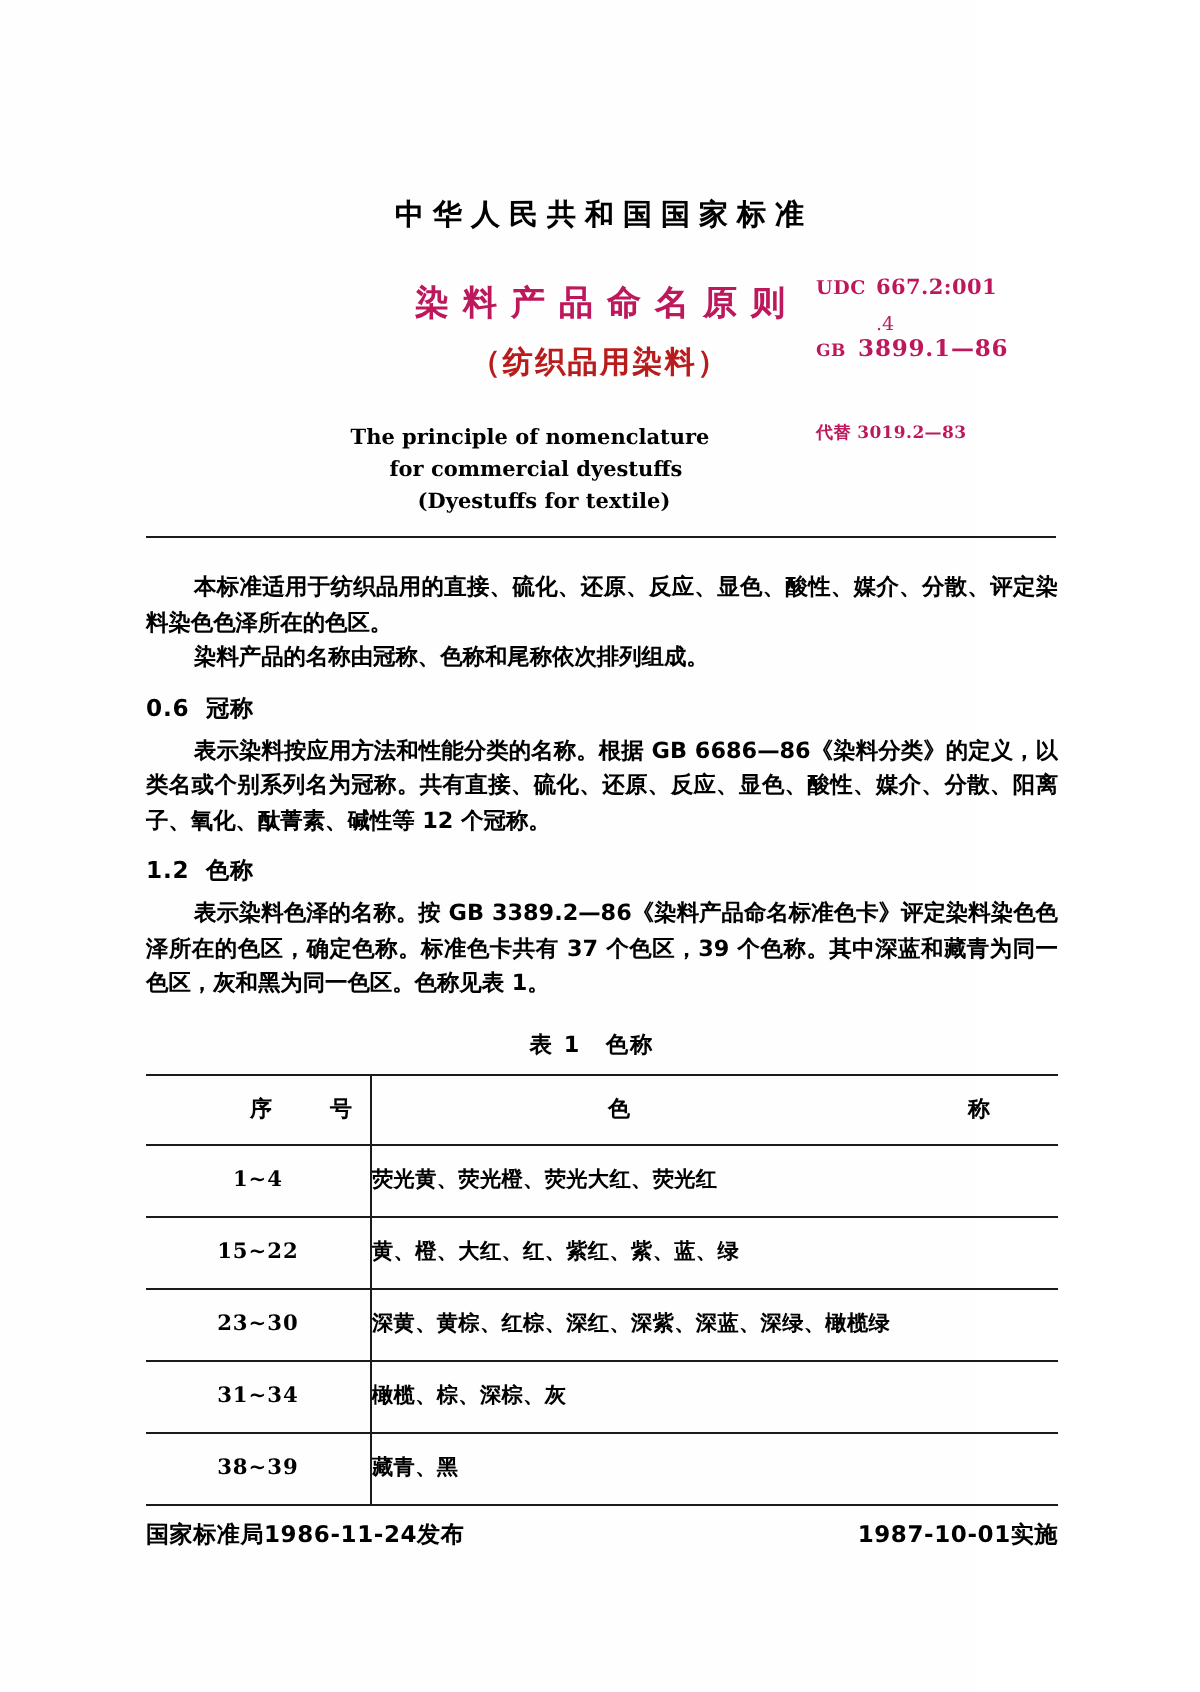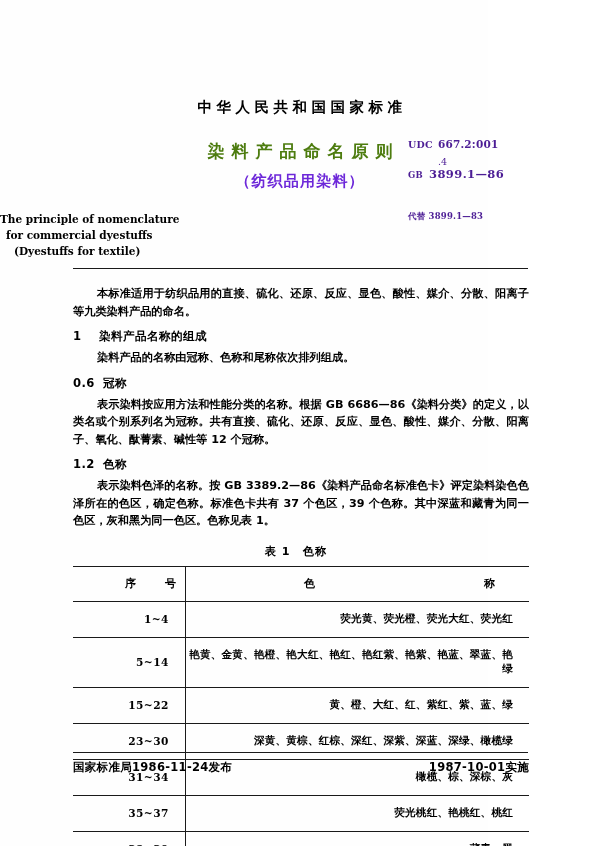--- a/index.html
+++ b/index.html
@@ -39,52 +39,52 @@
     color: #000;
     padding-left: 4px;
   }
   .doc-title {
     margin-top: 23px;
     font-size: 17px;
     font-weight: bold;
     letter-spacing: 7px;
     text-align: center;
     padding-left: 7px;
-    color: #4d7c0f;
+    color: #be185d;
   }
   .doc-subtitle {
     margin-top: 9px;
     font-size: 15px;
     font-weight: bold;
     letter-spacing: 1.2px;
     text-align: center;
-    color: #6d28d9;
+    color: #b91c1c;
   }
 
   .en-title {
     margin-top: 20px;
-    text-align: left;
+    text-align: center;
     font-family: "DejaVu Serif", "Liberation Serif", serif;
     font-weight: bold;
     font-size: 10.5px;
     line-height: 16px;
     color: #000;
     padding-right: 70px;
   }
   .en-line-2 { padding-left: 6px; }
   .en-line-3 { padding-left: 14px; }
 
   
   .codes {
     position: absolute;
     left: 408px;
     top: 138px;
     width: 150px;
     font-family: "DejaVu Serif", "Liberation Serif", serif;
-    color: #4c1d95;
+    color: #be185d;
   }
   .udc-row {
     font-size: 10.5px;
     font-weight: bold;
     white-space: nowrap;
   }
   .udc-label { font-size: 9.5px; letter-spacing: .3px; }
   .udc-val { margin-left: 5px; letter-spacing: .2px; }
   .udc-frac {
     display: inline-block;
@@ -177,24 +177,23 @@
     padding-left: 9px;
     border-right: 1.1px solid #1a1a1a;
   }
   th.col-name {
     letter-spacing: 34px;
     padding-left: 34px;
   }
   table.color-table tbody td {
     font-size: 10.6px;
     font-weight: bold;
-    padding: 10px 16px 11px 0;
+    padding: 10px 0 11px 0;
     border-bottom: 0.9px solid #1a1a1a;
     vertical-align: middle;
-    text-align: right;
   }
   td.seq {
     text-align: center;
     border-right: 1.1px solid #1a1a1a;
     font-family: "DejaVu Serif", "Liberation Serif", serif;
     letter-spacing: .5px;
     font-size: 10.4px;
   }
   td.names {
     padding-left: 22px;
@@ -249,33 +248,30 @@
   <div class="codes">
     <div class="udc-row">
       <span class="udc-label">UDC</span><span class="udc-val">667.2:001</span>
     </div>
     <div class="udc-frac">.4</div>
     <div class="gb-row">
       <span class="gb-label">GB</span><span class="gb-val">3899.1—86</span>
     </div>
     <div class="replaces">
       <span>代替</span>
-      <span class="rp-num">3899.1—83</span>
+      <span class="rp-num">3019.2—83</span>
     </div>
   </div>
 
   <div class="rule-top"></div>
 
   <div class="body-area">
 
-    <p class="para indent">本标准适用于纺织品用的直接、硫化、还原、反应、显色、酸性、媒介、分散、阳离子等九类染料产品的命名。</p>
-
-    <div class="sec-head">
-      <span class="sec-num">1</span><span>染料产品名称的组成</span>
-    </div>
+    <p class="para indent">本标准适用于纺织品用的直接、硫化、还原、反应、显色、酸性、媒介、分散、评定染料染色色泽所在的色区。</p>
+
     <p class="para indent">染料产品的名称由冠称、色称和尾称依次排列组成。</p>
 
     <div class="sec-head">
       <span class="sec-num wide">0.6</span><span>冠称</span>
     </div>
     <p class="para indent">表示染料按应用方法和性能分类的名称。根据 GB 6686—86《染料分类》的定义，以类名或个别系列名为冠称。共有直接、硫化、还原、反应、显色、酸性、媒介、分散、阳离子、氧化、酞菁素、碱性等 12 个冠称。</p>
 
     <div class="sec-head">
       <span class="sec-num wide">1.2</span><span>色称</span>
     </div>
@@ -289,38 +285,30 @@
           <th class="col-seq">序　号</th>
           <th class="col-name">色　　　称</th>
         </tr>
       </thead>
       <tbody>
         <tr>
           <td class="seq">1~4</td>
           <td class="names">荧光黄、荧光橙、荧光大红、荧光红</td>
         </tr>
         <tr>
-          <td class="seq">5~14</td>
-          <td class="names">艳黄、金黄、艳橙、艳大红、艳红、艳红紫、艳紫、艳蓝、翠蓝、艳绿</td>
-        </tr>
-        <tr>
           <td class="seq">15~22</td>
           <td class="names">黄、橙、大红、红、紫红、紫、蓝、绿</td>
         </tr>
         <tr>
           <td class="seq">23~30</td>
           <td class="names">深黄、黄棕、红棕、深红、深紫、深蓝、深绿、橄榄绿</td>
         </tr>
         <tr>
           <td class="seq">31~34</td>
           <td class="names">橄榄、棕、深棕、灰</td>
-        </tr>
-        <tr>
-          <td class="seq">35~37</td>
-          <td class="names">荧光桃红、艳桃红、桃红</td>
         </tr>
         <tr>
           <td class="seq">38~39</td>
           <td class="names">藏青、黑</td>
         </tr>
       </tbody>
     </table>
   </div>
 
   <div class="rule-bottom"></div>

